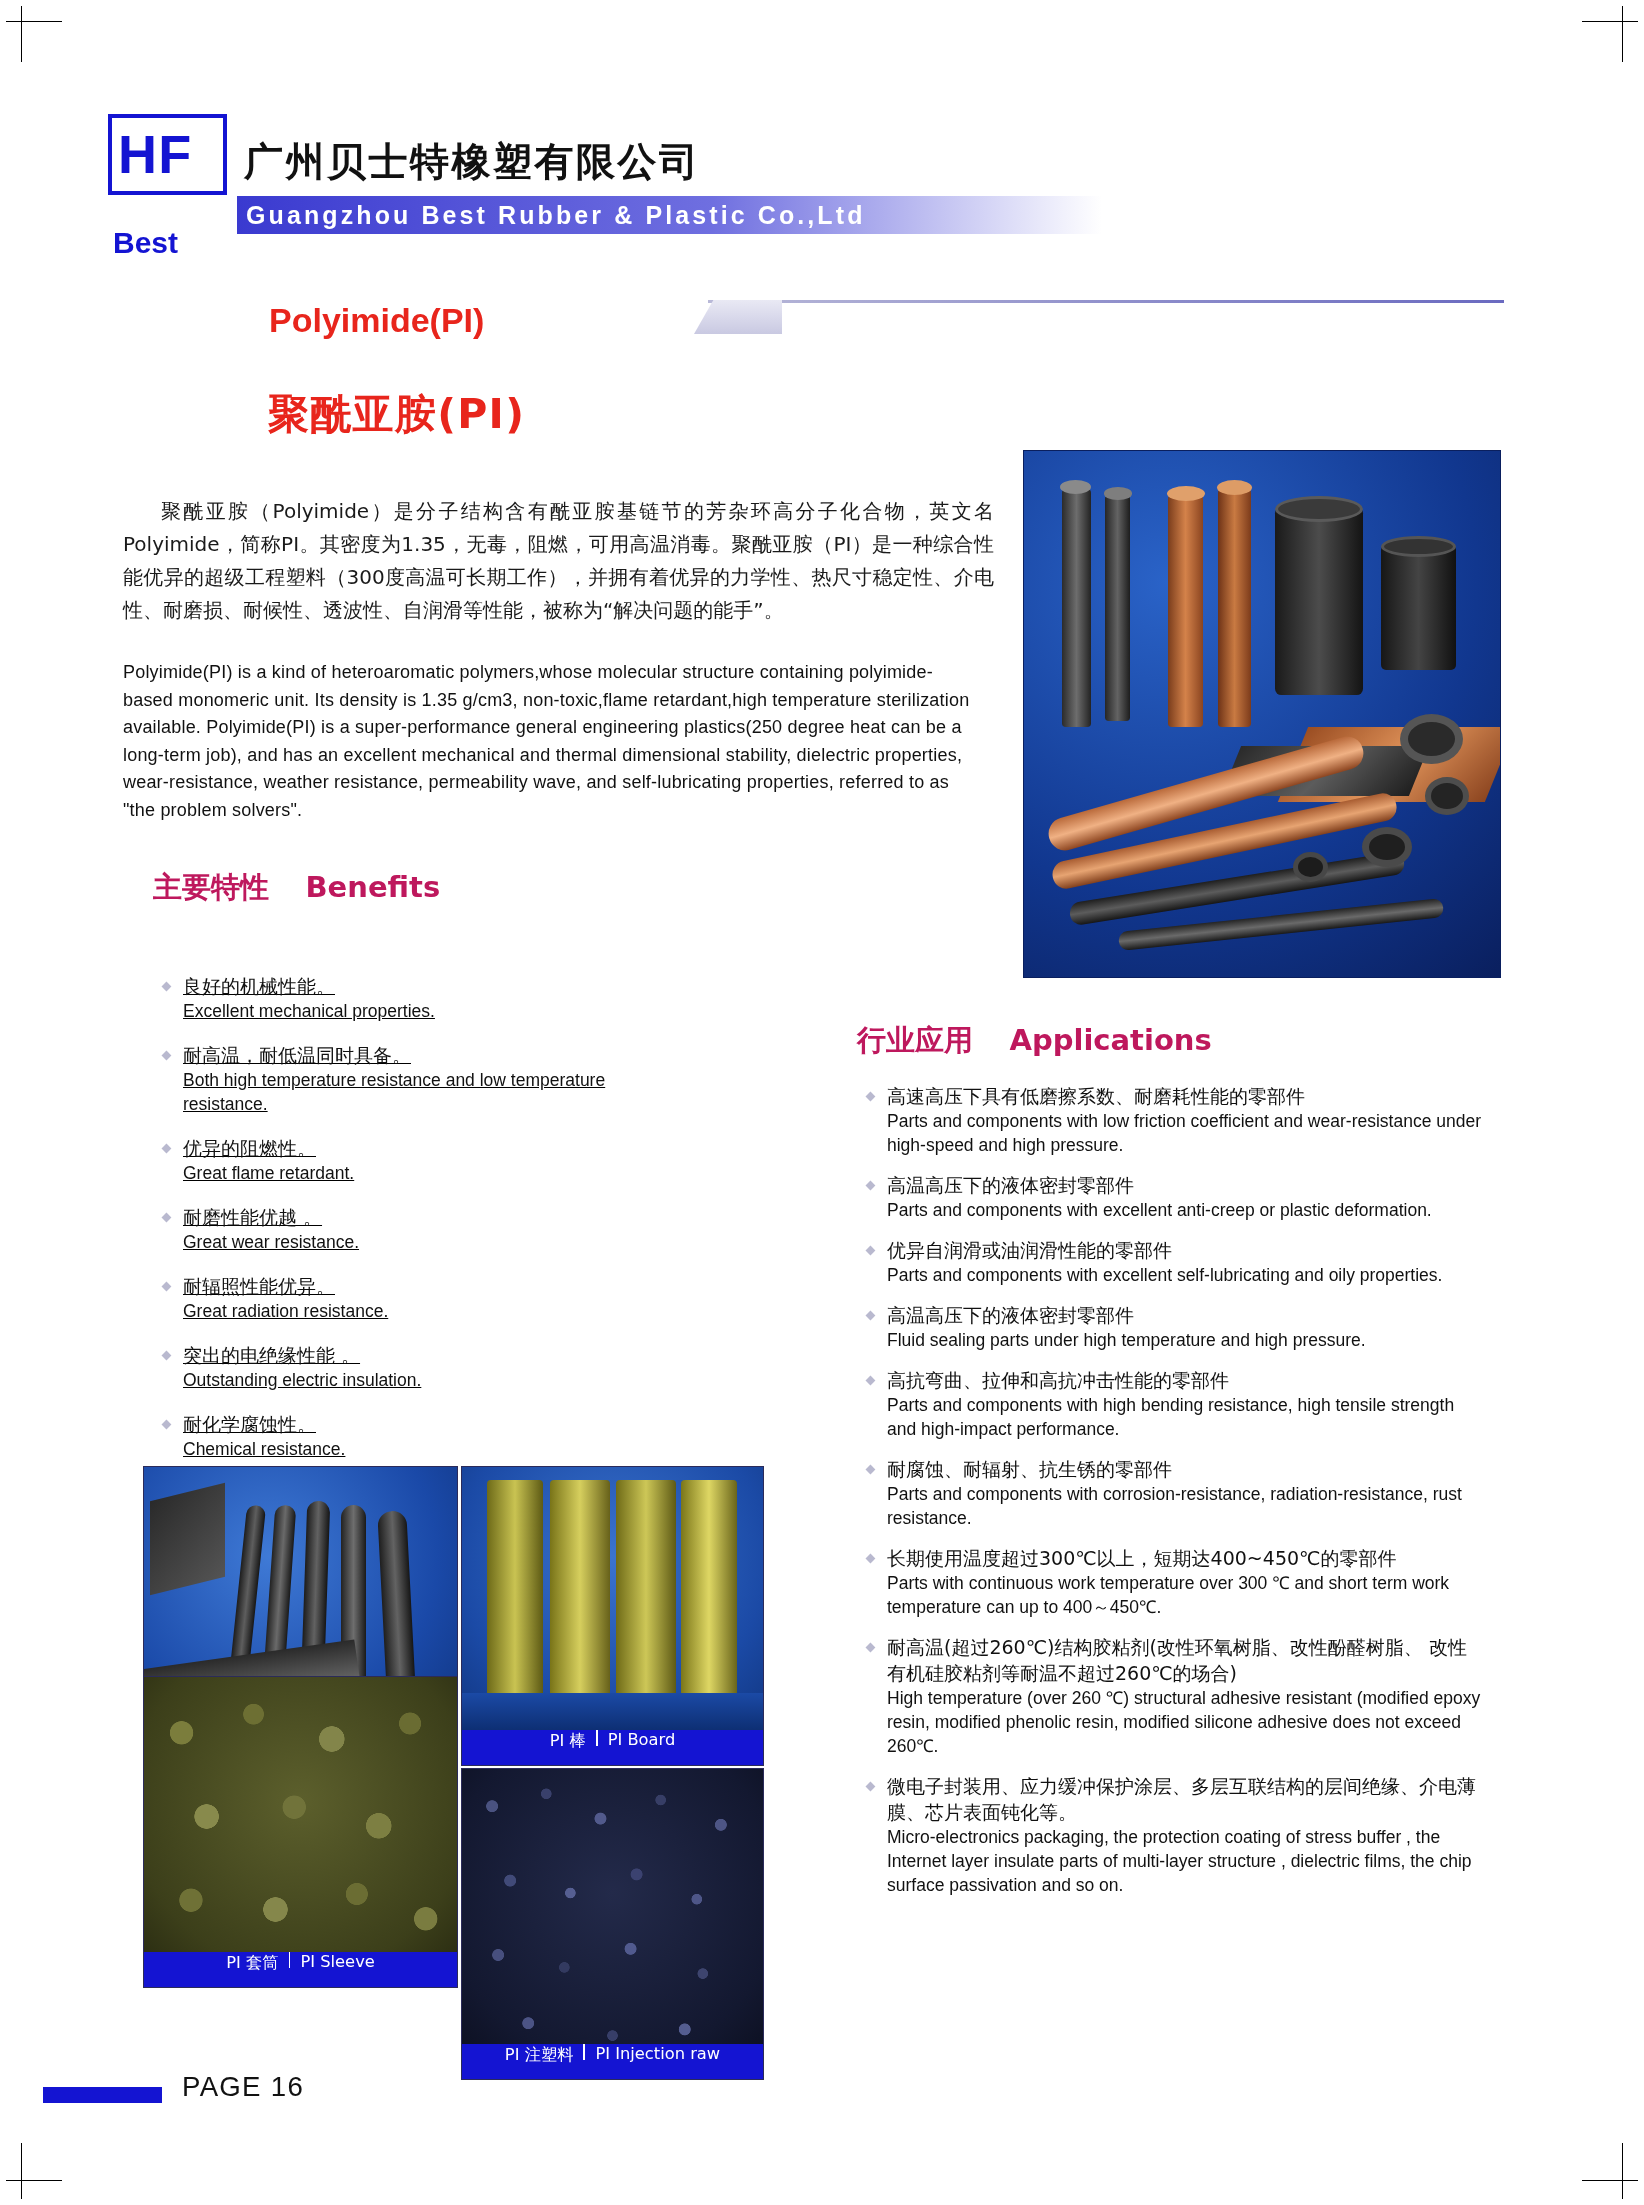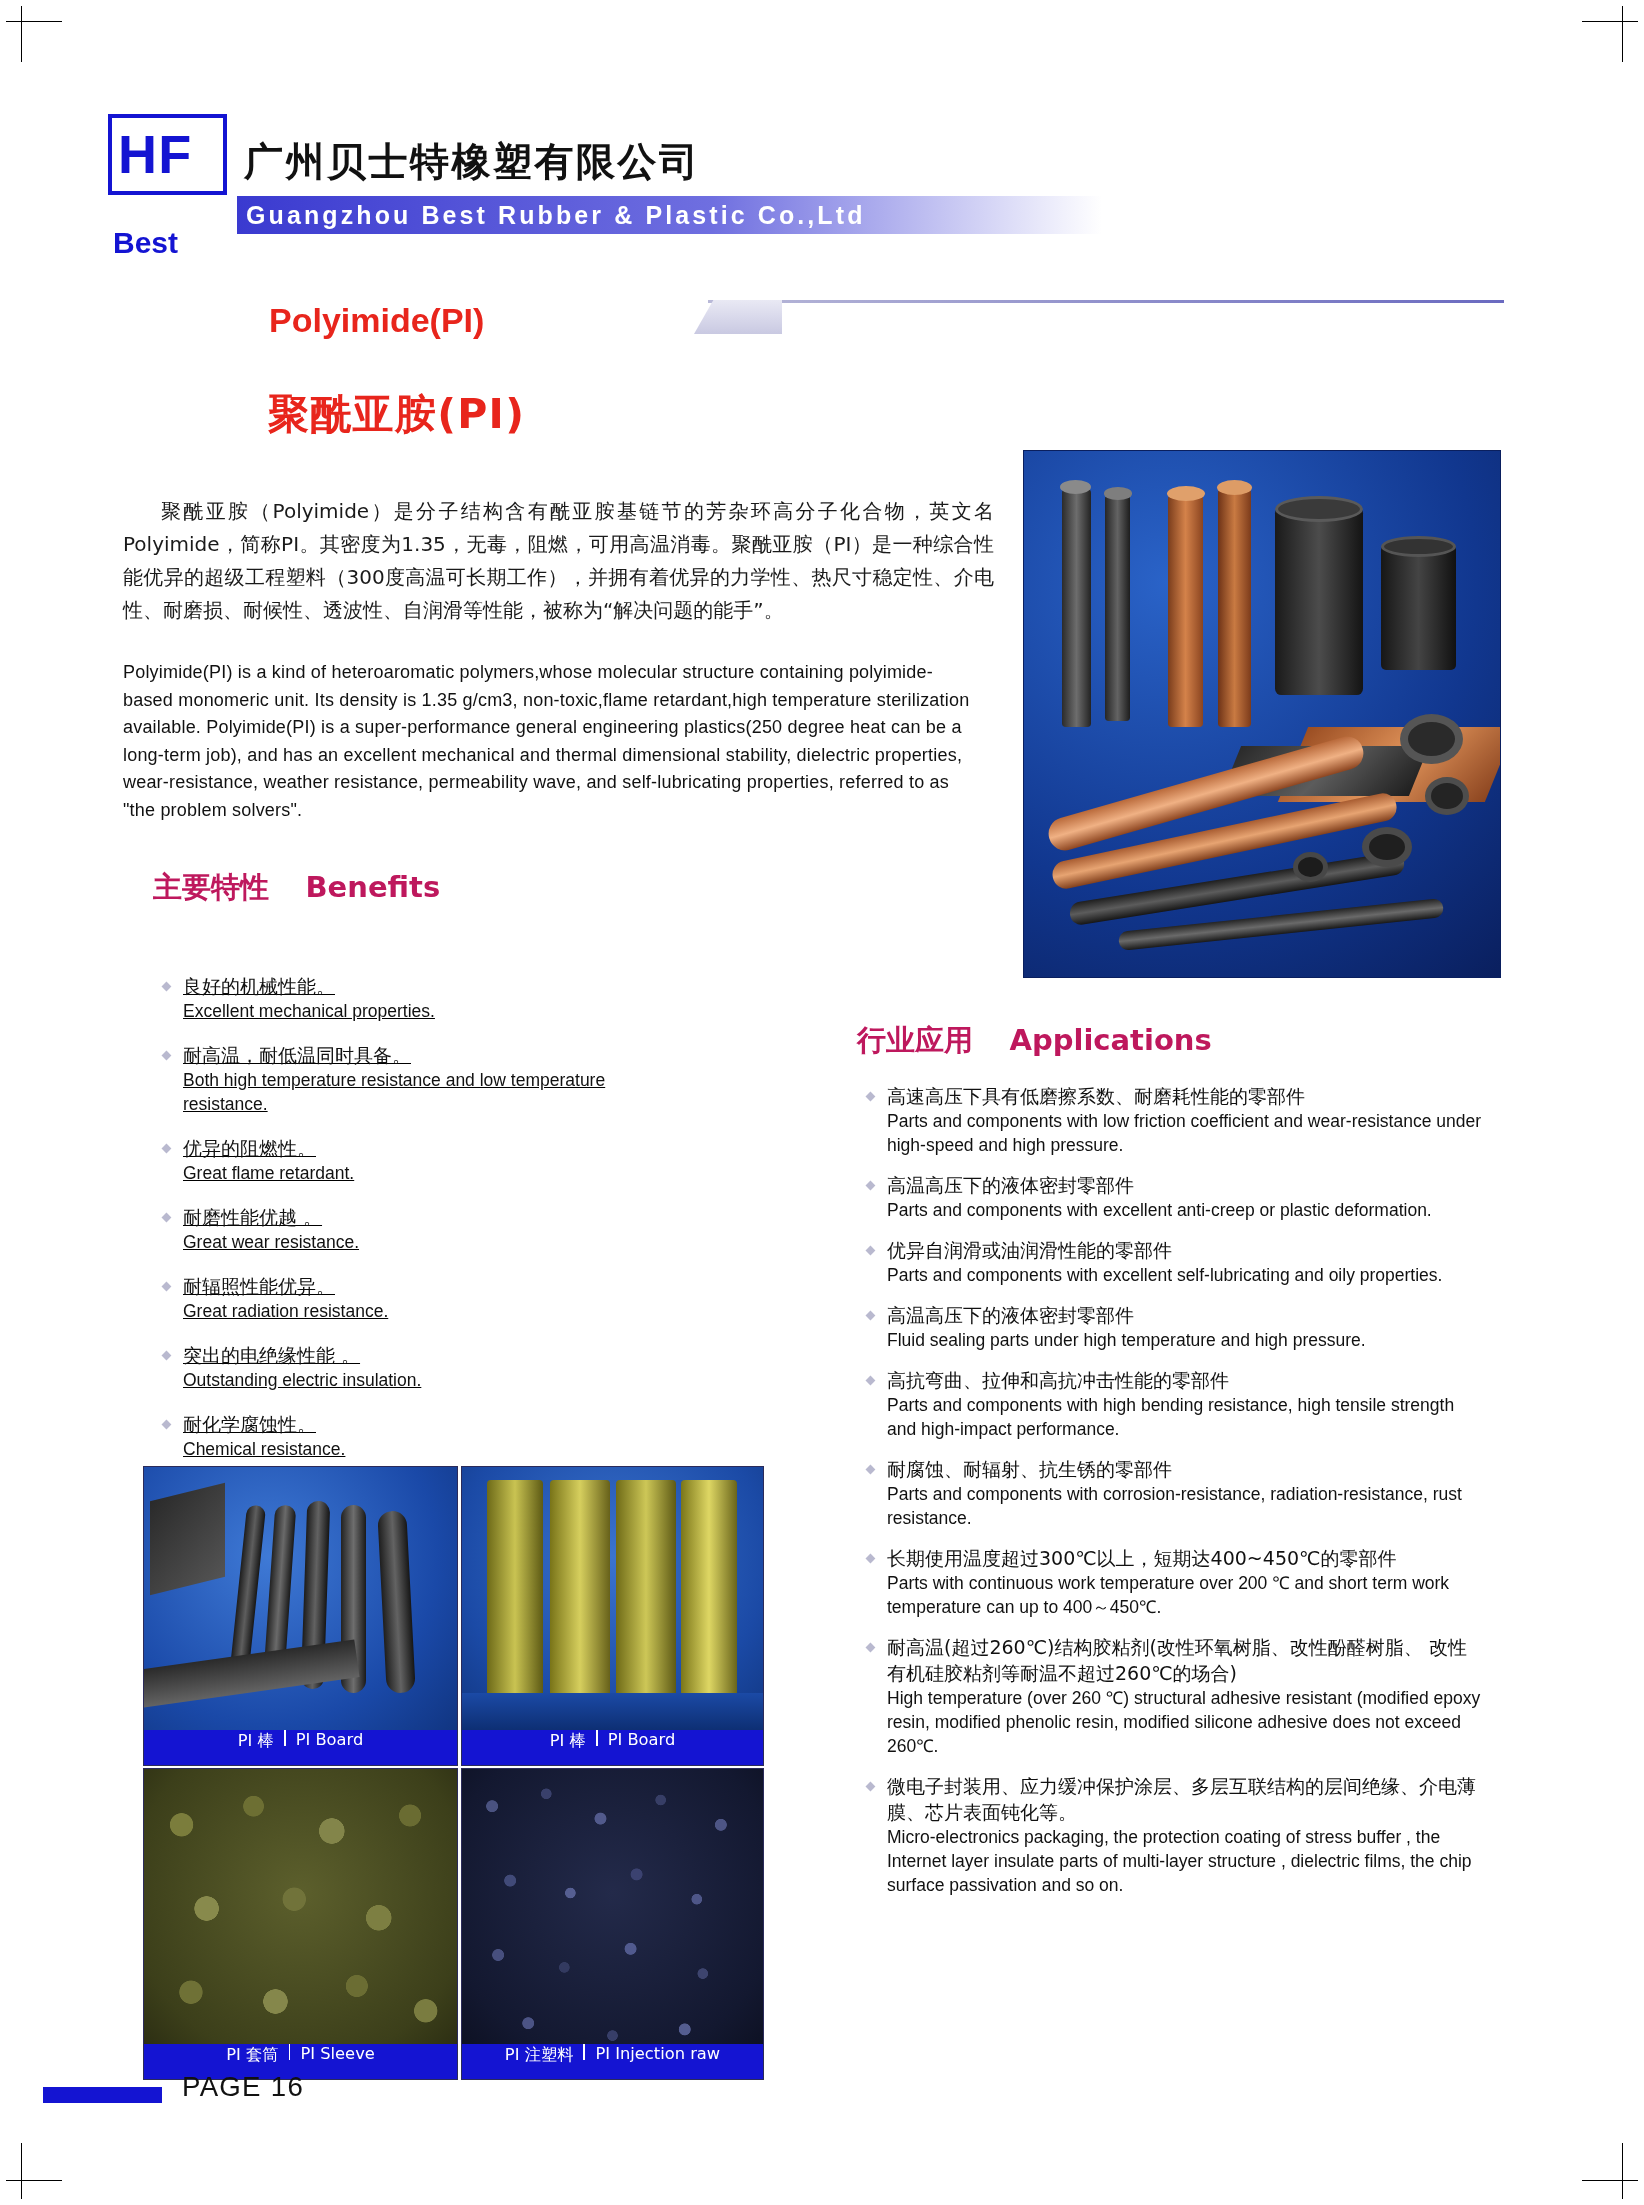--- a/index.html
+++ b/index.html
@@ -383,21 +383,21 @@
     <div class="bullet-item">
       <div class="b-cn">高抗弯曲、拉伸和高抗冲击性能的零部件</div>
       <div class="b-en">Parts and components with high bending resistance, high tensile strength and high-impact performance.</div>
     </div>
     <div class="bullet-item">
       <div class="b-cn">耐腐蚀、耐辐射、抗生锈的零部件</div>
       <div class="b-en">Parts and components with corrosion-resistance, radiation-resistance, rust resistance.</div>
     </div>
     <div class="bullet-item">
       <div class="b-cn">长期使用温度超过300℃以上，短期达400~450℃的零部件</div>
-      <div class="b-en">Parts with continuous work temperature over 200 ℃ and short term work temperature can up to 400～450℃.</div>
+      <div class="b-en">Parts with continuous work temperature over 300 ℃ and short term work temperature can up to 400～450℃.</div>
     </div>
     <div class="bullet-item">
       <div class="b-cn">耐高温(超过260℃)结构胶粘剂(改性环氧树脂、改性酚醛树脂、 改性有机硅胶粘剂等耐温不超过260℃的场合)</div>
       <div class="b-en">High temperature (over 260 ℃) structural adhesive resistant (modified epoxy resin, modified phenolic resin, modified silicone adhesive does not exceed 260℃.</div>
     </div>
     <div class="bullet-item">
       <div class="b-cn">微电子封装用、应力缓冲保护涂层、多层互联结构的层间绝缘、介电薄膜、芯片表面钝化等。</div>
       <div class="b-en">Micro-electronics packaging, the protection coating of stress buffer , the Internet layer insulate parts of multi-layer structure , dielectric films, the chip surface passivation and so on.</div>
     </div>
   </div>
@@ -429,21 +429,21 @@
       <div style="position:absolute; left:219px; top:12.5px; width:56px; height:219px; background:linear-gradient(to right,#7b7619,#ded764,#6a651b); border-radius:3.8px;"></div>
       <div style="position:absolute; left:0; top:226px; width:100%; height:38px; background:linear-gradient(to bottom,#1b4aa6,#0d2e72);"></div>
     </div>
     <div class="img-caption-bar">
       <span>PI 棒</span>
       <span class="sep"></span>
       <span>PI Board</span>
     </div>
   </div>
 
-  <div class="photo" style="left:143px; top:1768px; width:313px; height:310px;
+  <div class="photo" style="left:143px; top:1676px; width:313px; height:310px;
               background: radial-gradient(circle at 50% 40%, #5c5f2c 0%, #3c3f1a 70%, #24260f 100%);">
     <div class="inner">
       <div style="position:absolute; inset:0; background-image:
         radial-gradient(circle at 12% 18%, #7b7d3c 0 11.3px, transparent 12px),
         radial-gradient(circle at 35% 12%, #6d6f33 0 10px, transparent 10.7px),
         radial-gradient(circle at 60% 20%, #83854a 0 12.5px, transparent 13px),
         radial-gradient(circle at 85% 15%, #6a6c32 0 10.7px, transparent 11.3px),
         radial-gradient(circle at 20% 45%, #888a4c 0 12px, transparent 12.5px),
         radial-gradient(circle at 48% 42%, #71733a 0 11.3px, transparent 12px),
         radial-gradient(circle at 75% 48%, #7d7f42 0 12.5px, transparent 13px),

